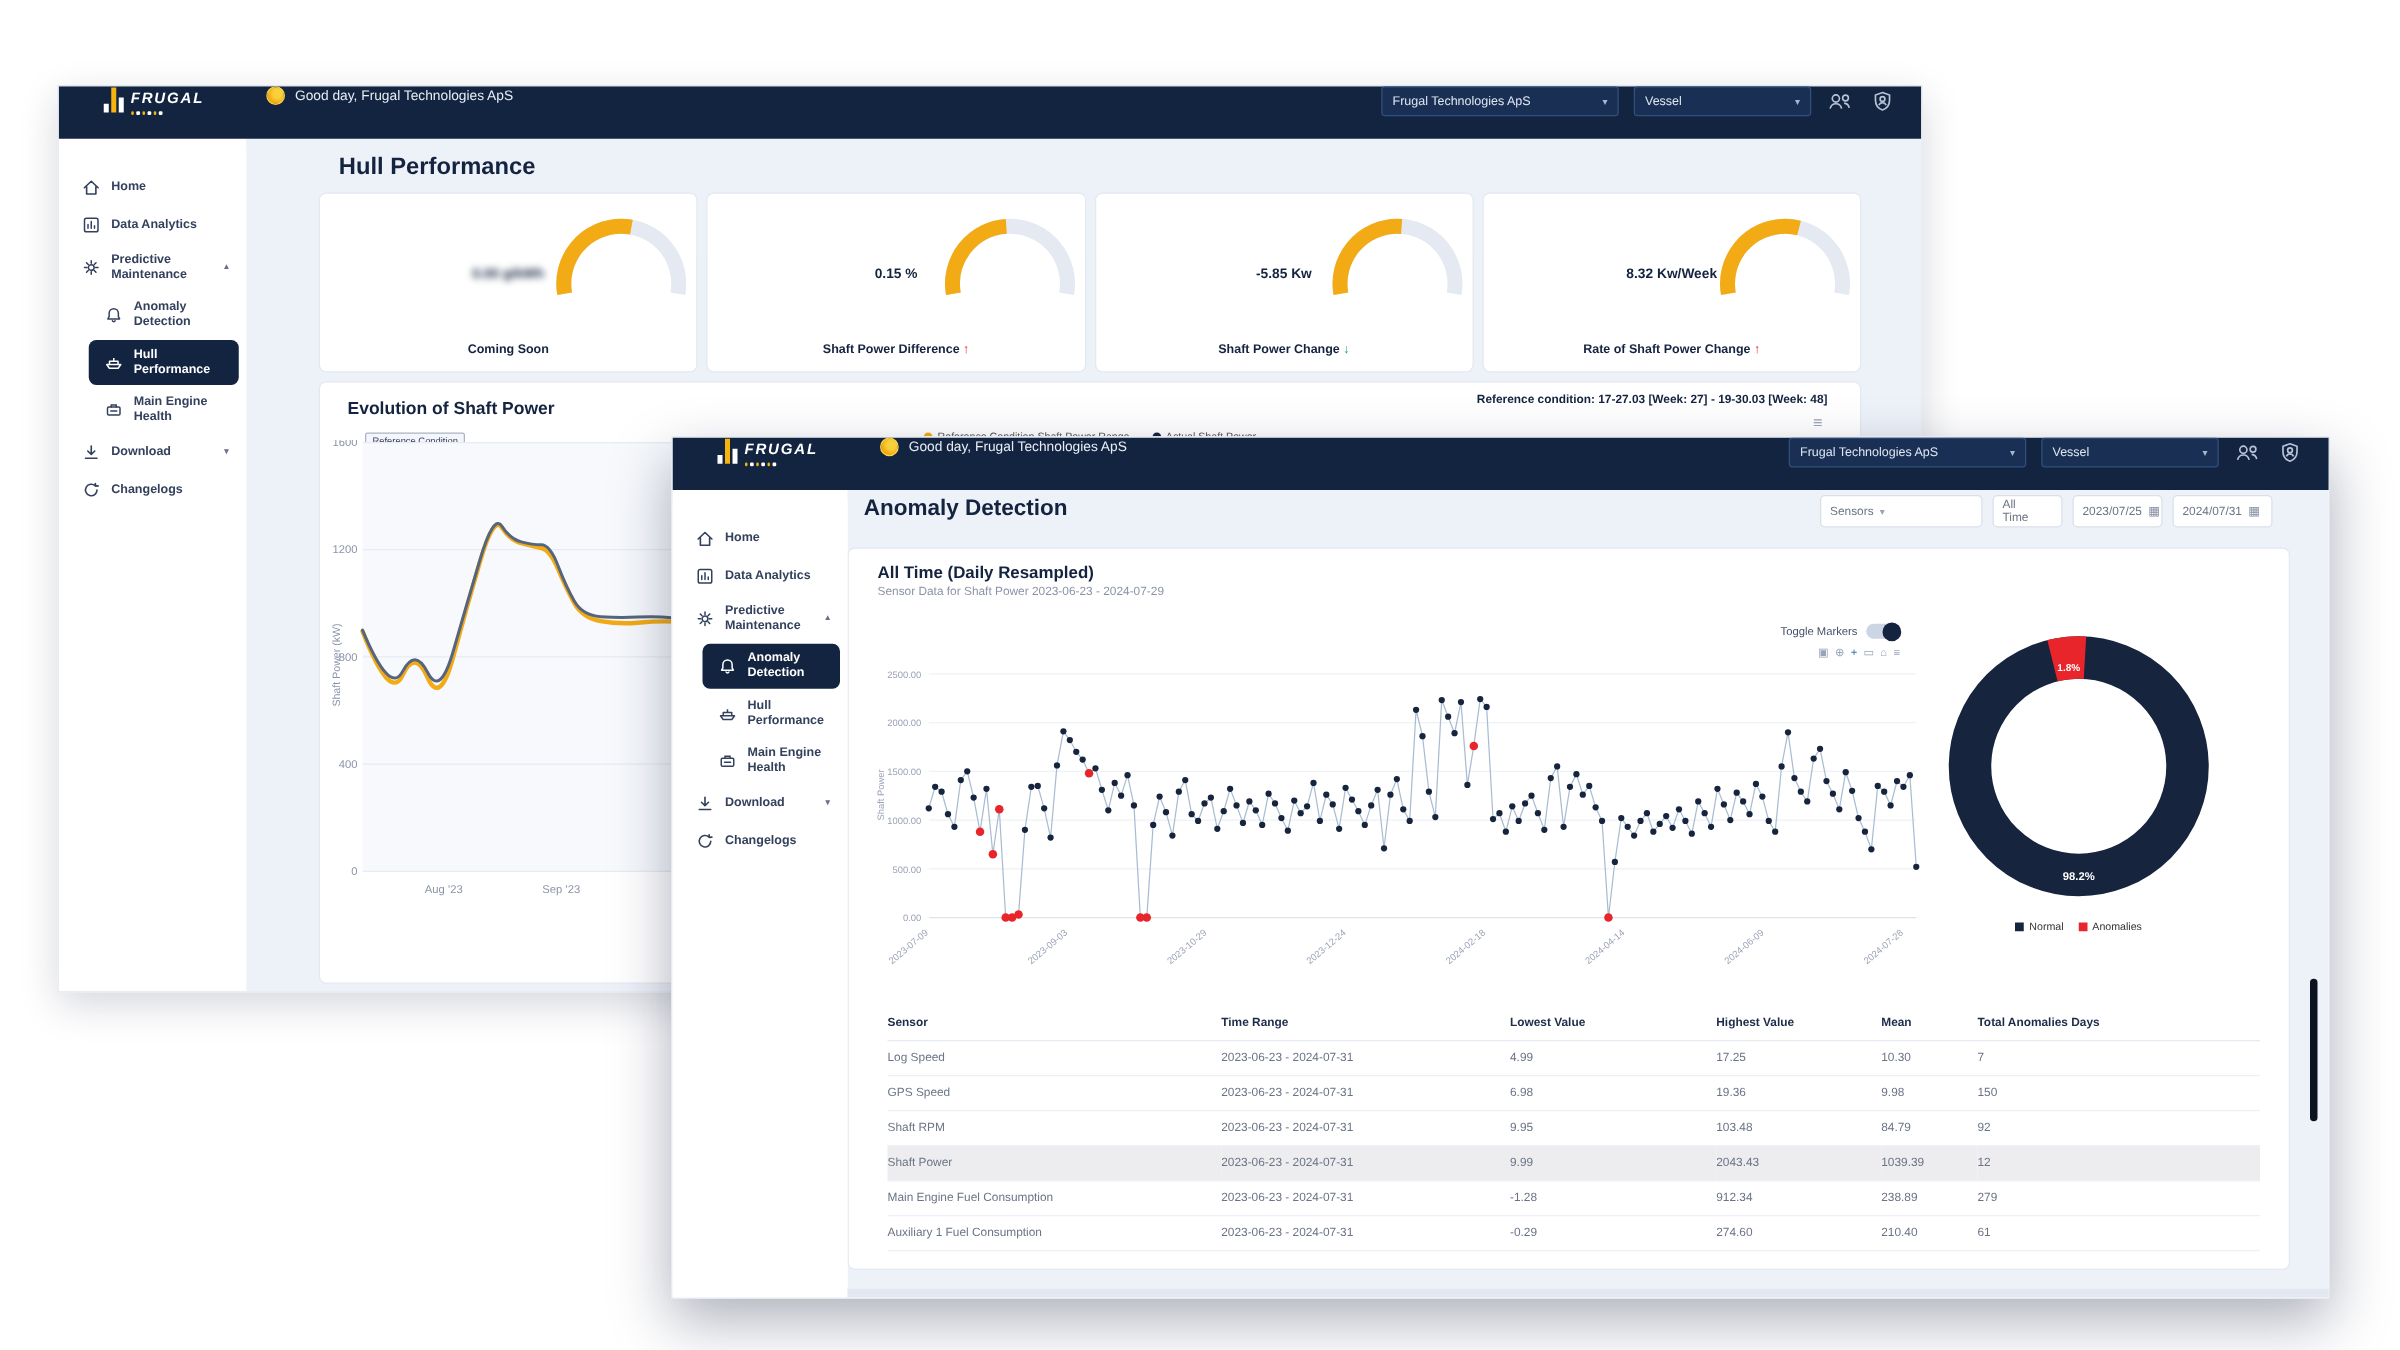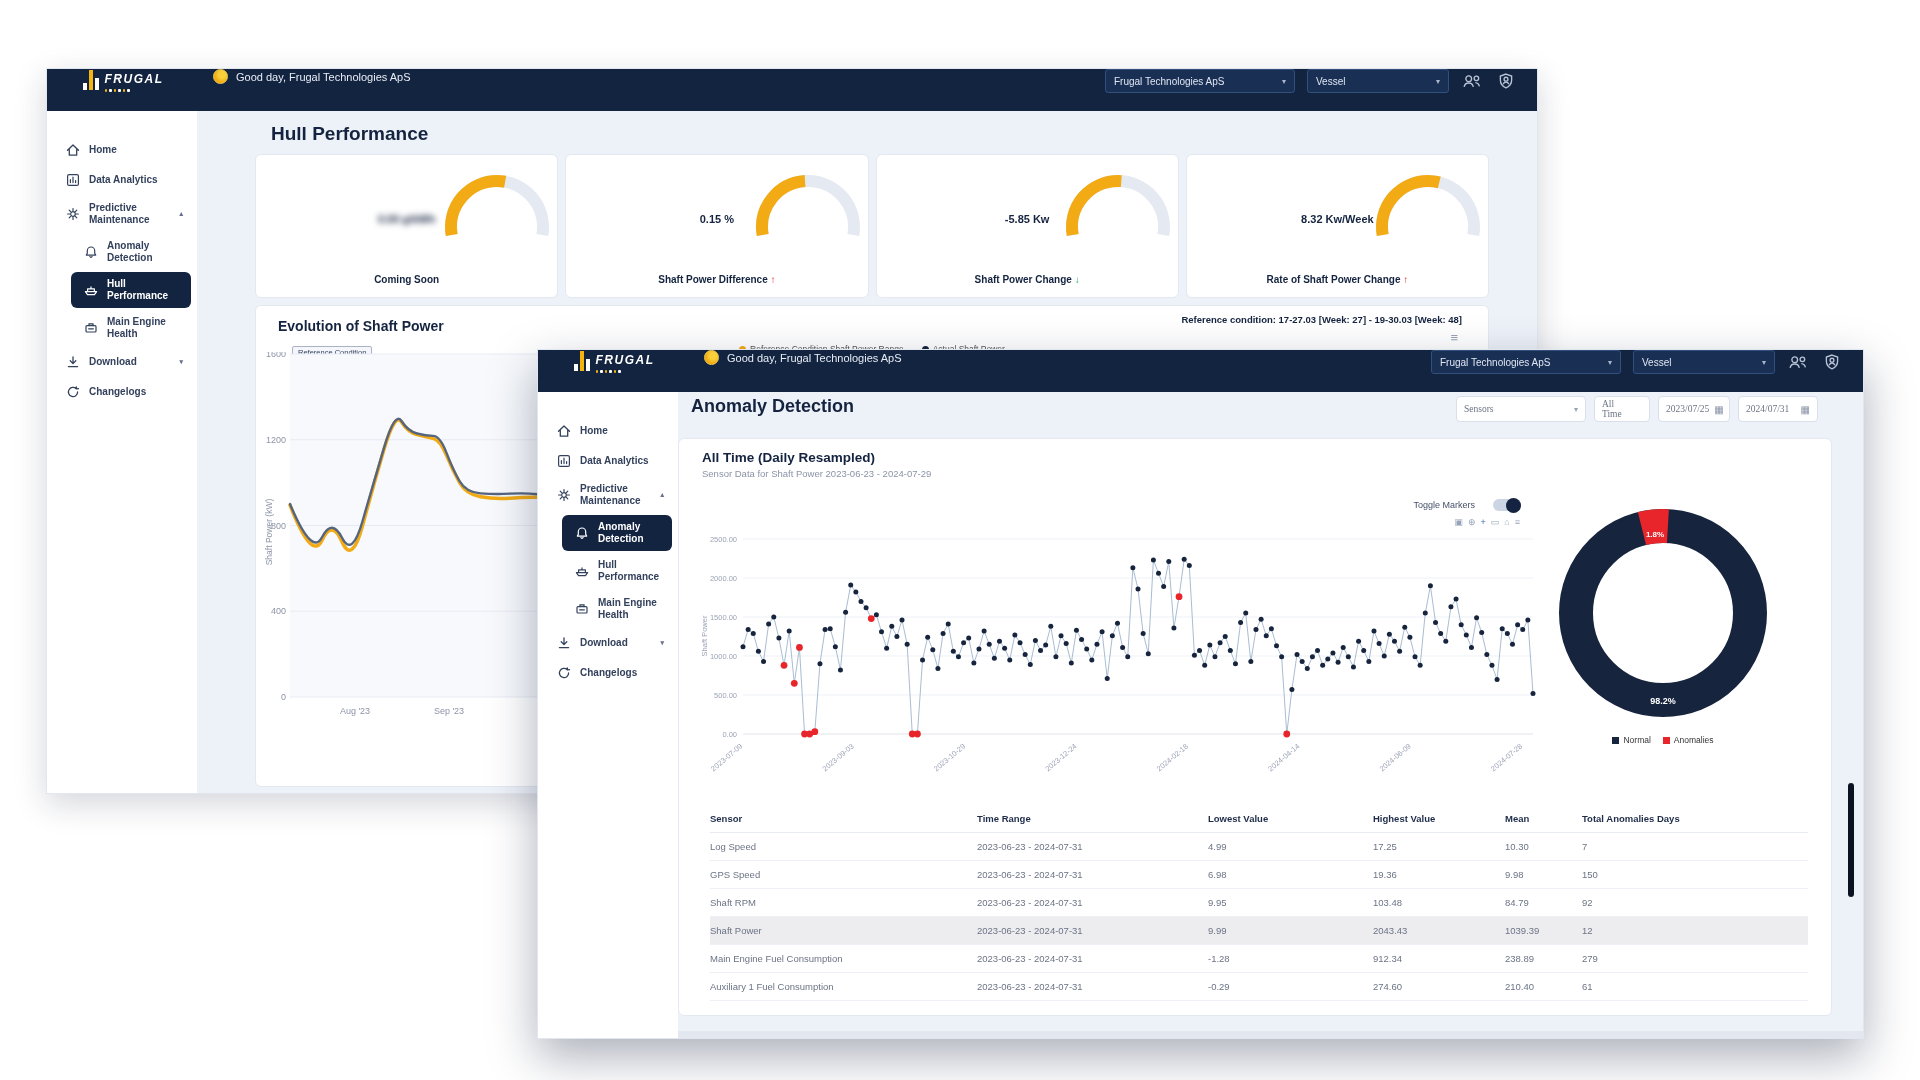--- a/index.html
+++ b/index.html
@@ -71,31 +71,31 @@
   .cc-note { position: absolute; right: 26px; top: 8px; font-size: 9.5px; font-weight: bold; color: #14233f; }
   .cc-menu { position: absolute; right: 30px; top: 24px; color: #9aa3b5; font-size: 13px; cursor: pointer; }
   .cc-annot { position: absolute; left: 36px; top: 40px; border: 1px solid #aab3c4; background: #f4f6fb;
               color: #33415c; font-size: 7.5px; padding: 1px 5px; border-radius: 2px; }
   #lineChart { position: absolute; left: 6px; top: 46px; }
 
   
   .ftitle { position: absolute; left: 13px; top: 4px; font-size: 18px; }
   .controls { position: absolute; left: 778px; top: 4px; display: flex; gap: 8px; align-items: center; }
   .ctl { height: 26px; background: #fff; border: 1px solid #d9dfeb; border-radius: 4px; font-size: 9.5px;
-         color: #6b7485; display: flex; align-items: center; justify-content: space-between; padding: 0 7px; cursor: pointer; font-family: Liberation Serif, serif; }
+         color: #6b7485; display: flex; align-items: center; padding: 0 7px; cursor: pointer; }
   .ctl .car { font-size: 8px; color: #9aa3b5; margin-left: 5px; }
   .ctl .cal { color: #8a93a6; font-size: 10px; margin-left: 5px; }
   .c-sensor { width: 130px; } .c-range { width: 56px; gap: 32px; } .c-d1 { width: 72px; } .c-d2 { width: 80px; }
 
   .fcard { position: absolute; left: 0; top: 46px; width: 1154px; height: 578px; background: #fff;
            border: 1px solid #e4e8f0; border-radius: 6px; }
   .fc-head { position: absolute; left: 23px; top: 11px; }
   .fc-head h2 { font-size: 13.5px; font-weight: 800; color: #14233f; }
   .fc-sub { font-size: 9.5px; color: #8a93a6; margin-top: 3px; }
-  .toggle-row { position: absolute; top: 60px; right: 311px; display: flex; align-items: center; gap: 18px;
+  .toggle-row { position: absolute; top: 60px; right: 311px; display: flex; align-items: center; gap: 7px;
                 font-size: 9px; color: #44506a; }
   .switch { width: 27px; height: 12px; border-radius: 7px; background: #ccd5e3; position: relative; cursor: pointer; }
   .switch::after { content: ""; position: absolute; right: -1px; top: -1.5px; width: 15px; height: 15px;
                    border-radius: 50%; background: #14233f; }
   .modebar { position: absolute; top: 79px; right: 311px; display: flex; gap: 5px; }
   .modebar span { font-size: 9px; color: #97a4b8; cursor: pointer; line-height: 1; }
   .modebar span.active { color: #3d6eb4; }
   #scatter { position: absolute; left: 16px; top: 92px; }
 
   .donut { position: absolute; left: 864px; top: 64px; width: 240px; text-align: center; }

